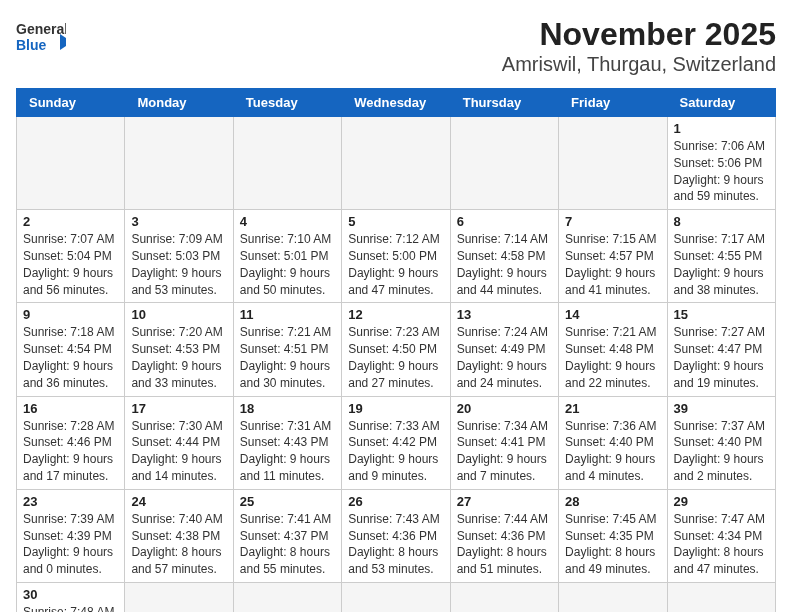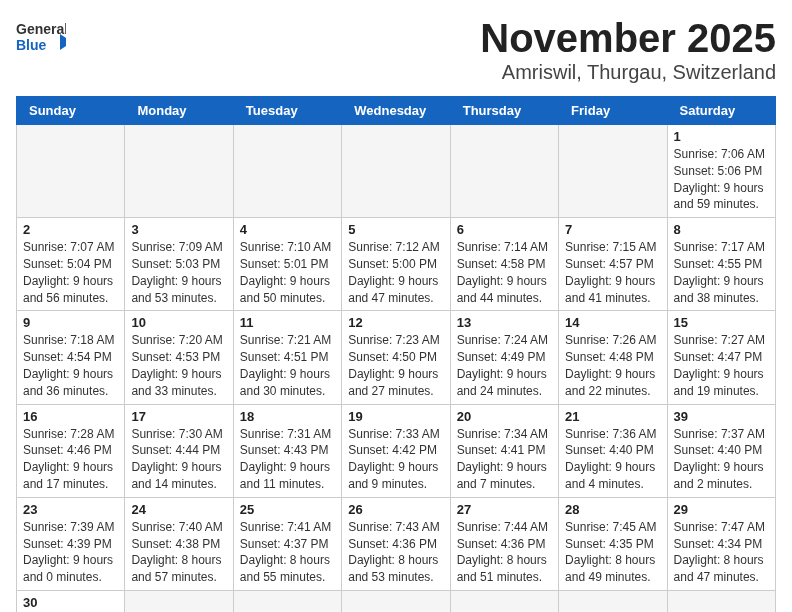--- a/index.html
+++ b/index.html
@@ -23,21 +23,21 @@
     }
     .logo-container {
       display: flex;
       align-items: center;
       gap: 2px;
     }
     .title-area {
       text-align: right;
     }
     .main-title {
-      font-size: 40px;
+      font-size: 32px;
       font-weight: bold;
       color: #222;
     }
     .subtitle {
       font-size: 20px;
       color: #444;
     }
     .calendar-table {
       width: 100%;
       border-collapse: collapse;
@@ -208,21 +208,21 @@
         </td>
         <td>
           <span class="day-number">13</span>
           <div class="day-info">Sunrise: 7:24 AM
 Sunset: 4:49 PM
 Daylight: 9 hours
 and 24 minutes.</div>
         </td>
         <td>
           <span class="day-number">14</span>
-          <div class="day-info">Sunrise: 7:26 AM
+          <div class="day-info">Sunrise: 7:21 AM
 Sunset: 4:48 PM
 Daylight: 9 hours
 and 22 minutes.</div>
         </td>
         <td>
           <span class="day-number">15</span>
           <div class="day-info">Sunrise: 7:27 AM
 Sunset: 4:47 PM
 Daylight: 9 hours
 and 19 minutes.</div>

